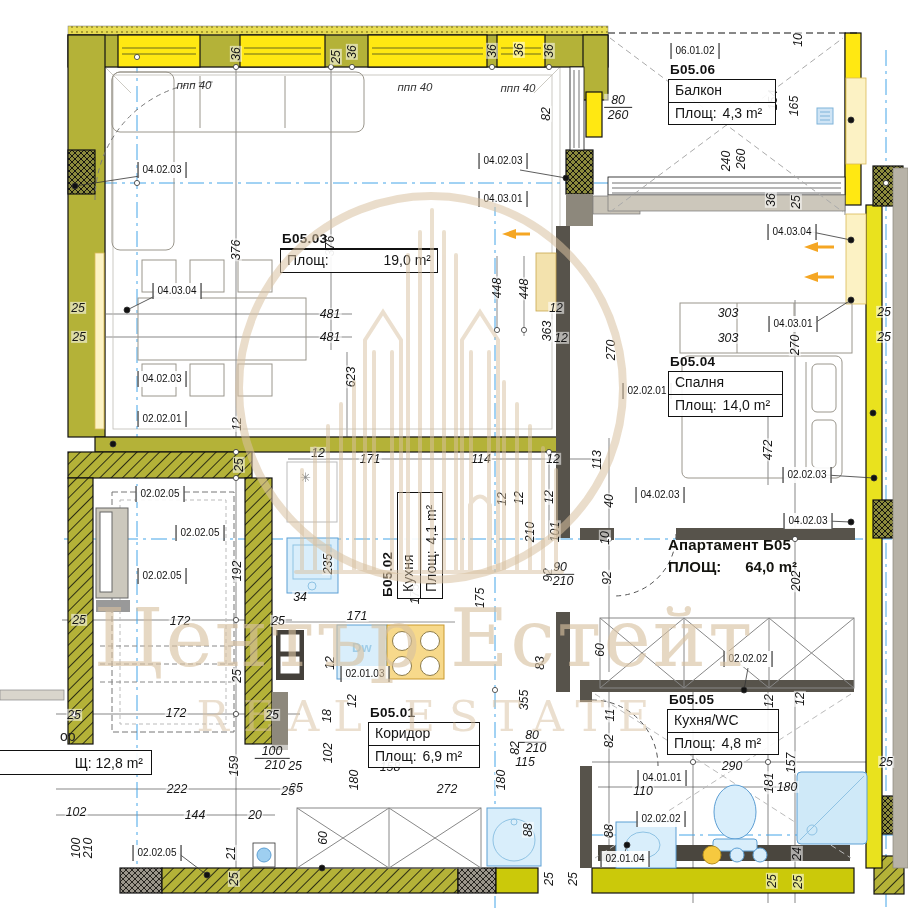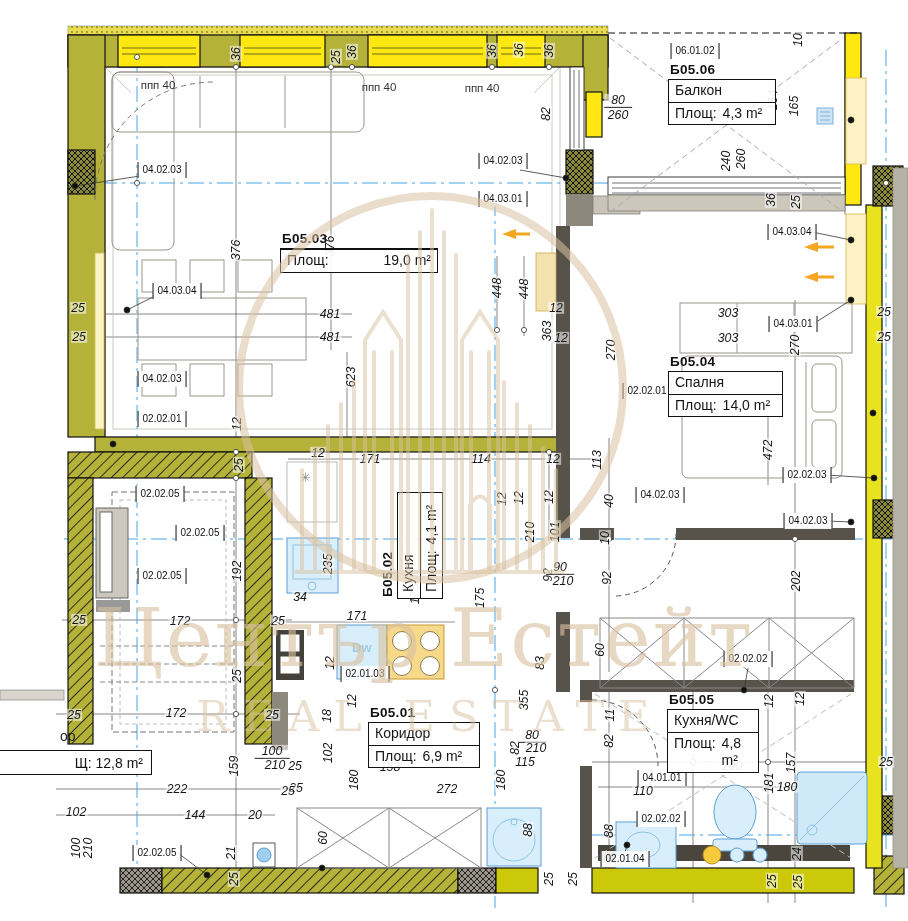--- a/index.html
+++ b/index.html
@@ -9,22 +9,22 @@
   #plan{z-index:1;}
   #overlay{position:absolute;left:0;top:0;width:908px;height:921px;z-index:2;}
   #wm{z-index:3;pointer-events:none;}
   .dim{position:absolute;font-size:12.3px;font-style:italic;color:#161616;white-space:nowrap;
        transform:translate(-50%,-50%);line-height:1;background:rgba(255,255,255,.55);padding:0 1px;}
   .dim.r{transform:translate(-50%,-50%) rotate(-90deg);}
   .dim.ul{border-bottom:1px solid #222;padding:0 7px 1px 7px;}
   .code{position:absolute;font-size:10px;color:#111;white-space:nowrap;transform:translate(-50%,-50%);
         background:rgba(255,255,255,.9);border-left:1.2px solid #111;border-right:1.2px solid #111;
         padding:3px 4px;line-height:1;}
-  .wl{position:absolute;font-size:11.5px;color:#333;transform:translate(-50%,-50%);
-      white-space:nowrap;}
+  .wl{position:absolute;font-size:11.5px;font-style:italic;color:#333;transform:translate(-50%,-50%);
+      white-space:nowrap;margin-left:36px;}
   .room{position:absolute;}
   .room.rot{transform:rotate(-90deg);}
   .room-id{font-weight:bold;font-size:13.5px;color:#111;margin:0 0 2px 2px;letter-spacing:.3px;}
   .room-box{background:rgba(255,255,255,.92);border:1.7px solid #111;}
   .room-name,.room-area{font-size:14px;color:#151515;padding:2px 6px;line-height:1.25;}
   .room-area{border-top:1.7px solid #111;display:flex;gap:6px;}
   .room-area.spread{justify-content:space-between;}
   #apt{position:absolute;left:668px;top:536px;z-index:2;color:#14140f;}
   #apt .l1{font-weight:bold;font-size:15px;letter-spacing:.2px;}
   #apt .l2{font-weight:bold;font-size:15px;display:flex;gap:24px;margin-top:5px;}
@@ -520,32 +520,39 @@
       <div class="room" style="left: 368px; top: 705px; width: 112px;">
         <div class="room-id">Б05.01</div>
         <div class="room-box">
           <div class="room-name">Коридор</div>
           <div class="room-area">
             <span>Площ:</span>
             <span>6,9 m²</span>
           </div>
         </div>
       </div>
-      <div class="room" style="left: 667px; top: 692px; width: 92px;">
+      <div class="room" style="left: 667px; top: 692px; width: 112px;">
         <div class="room-id">Б05.05</div>
         <div class="room-box">
           <div class="room-name">Кухня/WC</div>
           <div class="room-area">
             <span>Площ:</span>
             <span>4,8 m²</span>
           </div>
         </div>
       </div>
     </div>
 
+<div id="apt">
+  <div class="l1">Апартамент Б05</div>
+  <div class="l2">
+    <span>ПЛОЩ:</span>
+    <span>64,0 m²</span>
+  </div>
+</div>
 
 <span id="partial-head">ор</span>
 <div id="partial-box">Щ: 12,8 m²</div>
 
 <span id="fridge">✳</span>
 <span id="dw">Dw</span>
 
 <svg id="wm" width="908" height="921" viewBox="0 0 908 921">
   <circle cx="431" cy="388" r="192" fill="none" stroke="#d8c1a0" stroke-width="8" opacity="0.55"></circle>
   <g fill="none" stroke="#d8c1a0" stroke-width="4" opacity="0.5" stroke-linecap="round">

